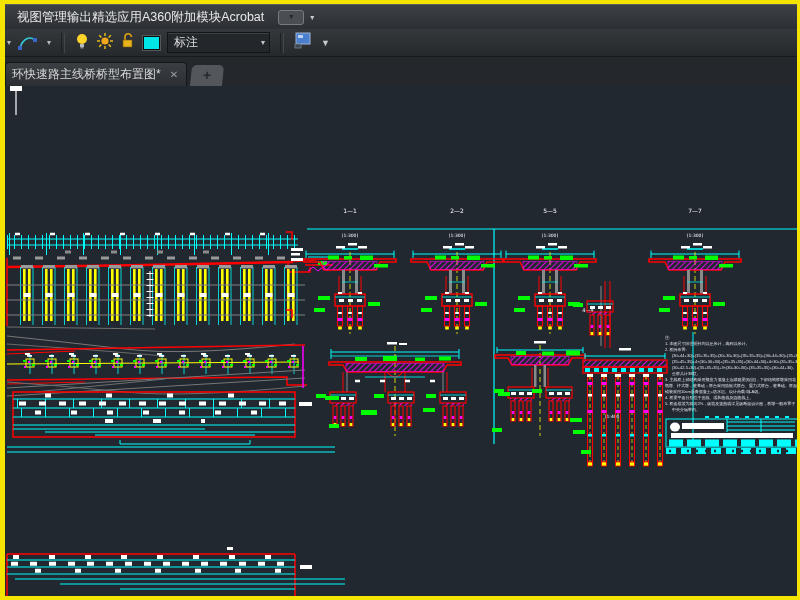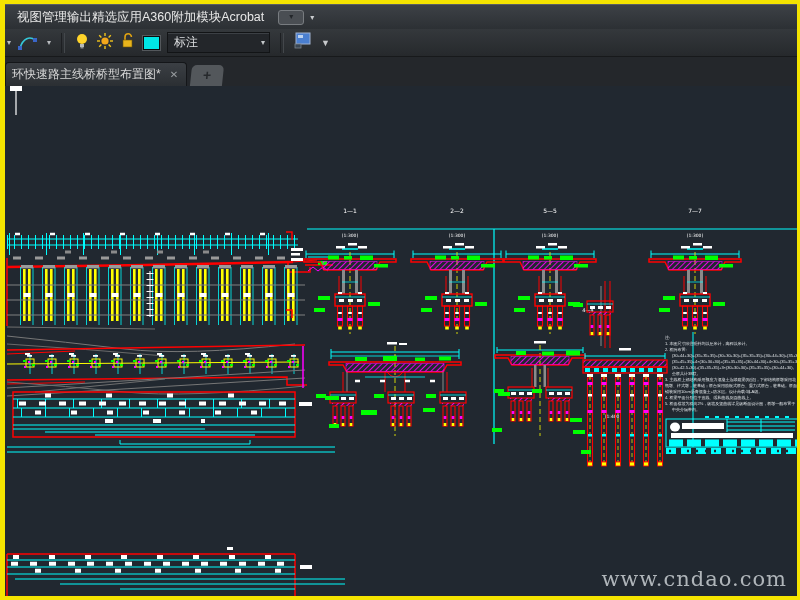--- a/index.html
+++ b/index.html
@@ -478,15 +478,14 @@
       <div class="ind">(30+42.5+30)+(35+35+35)+3×(30+30+30)+(35+35+35)+(30+44+30),</div>
       <div class="ind">全桥共计38联。</div>
       <div>3. 主线桥上部结构采用预应力混凝土连续箱梁(现浇)，下部结构桥墩采用花</div>
       <div>瓶墩、柱式墩，桩基础；桥台采用肋板式桥台、重力式桥台，桩基础。桥面</div>
       <div>铺装采用10cm沥青混凝土+防水层。设计荷载:城-A级。</div>
       <div>4. 桥梁平面分别位于直线、缓和曲线及圆曲线上。</div>
       <div>5. 桥面横坡为双向2%，纵坡及竖曲线详见纵断面设计图，桥墩一般布置于</div>
       <div class="ind">中央分隔带内。</div>
     </div>
 
-    <div class="watermark">www.cndao.com</div>
   </div>
 </div>
 
 </body></html>

